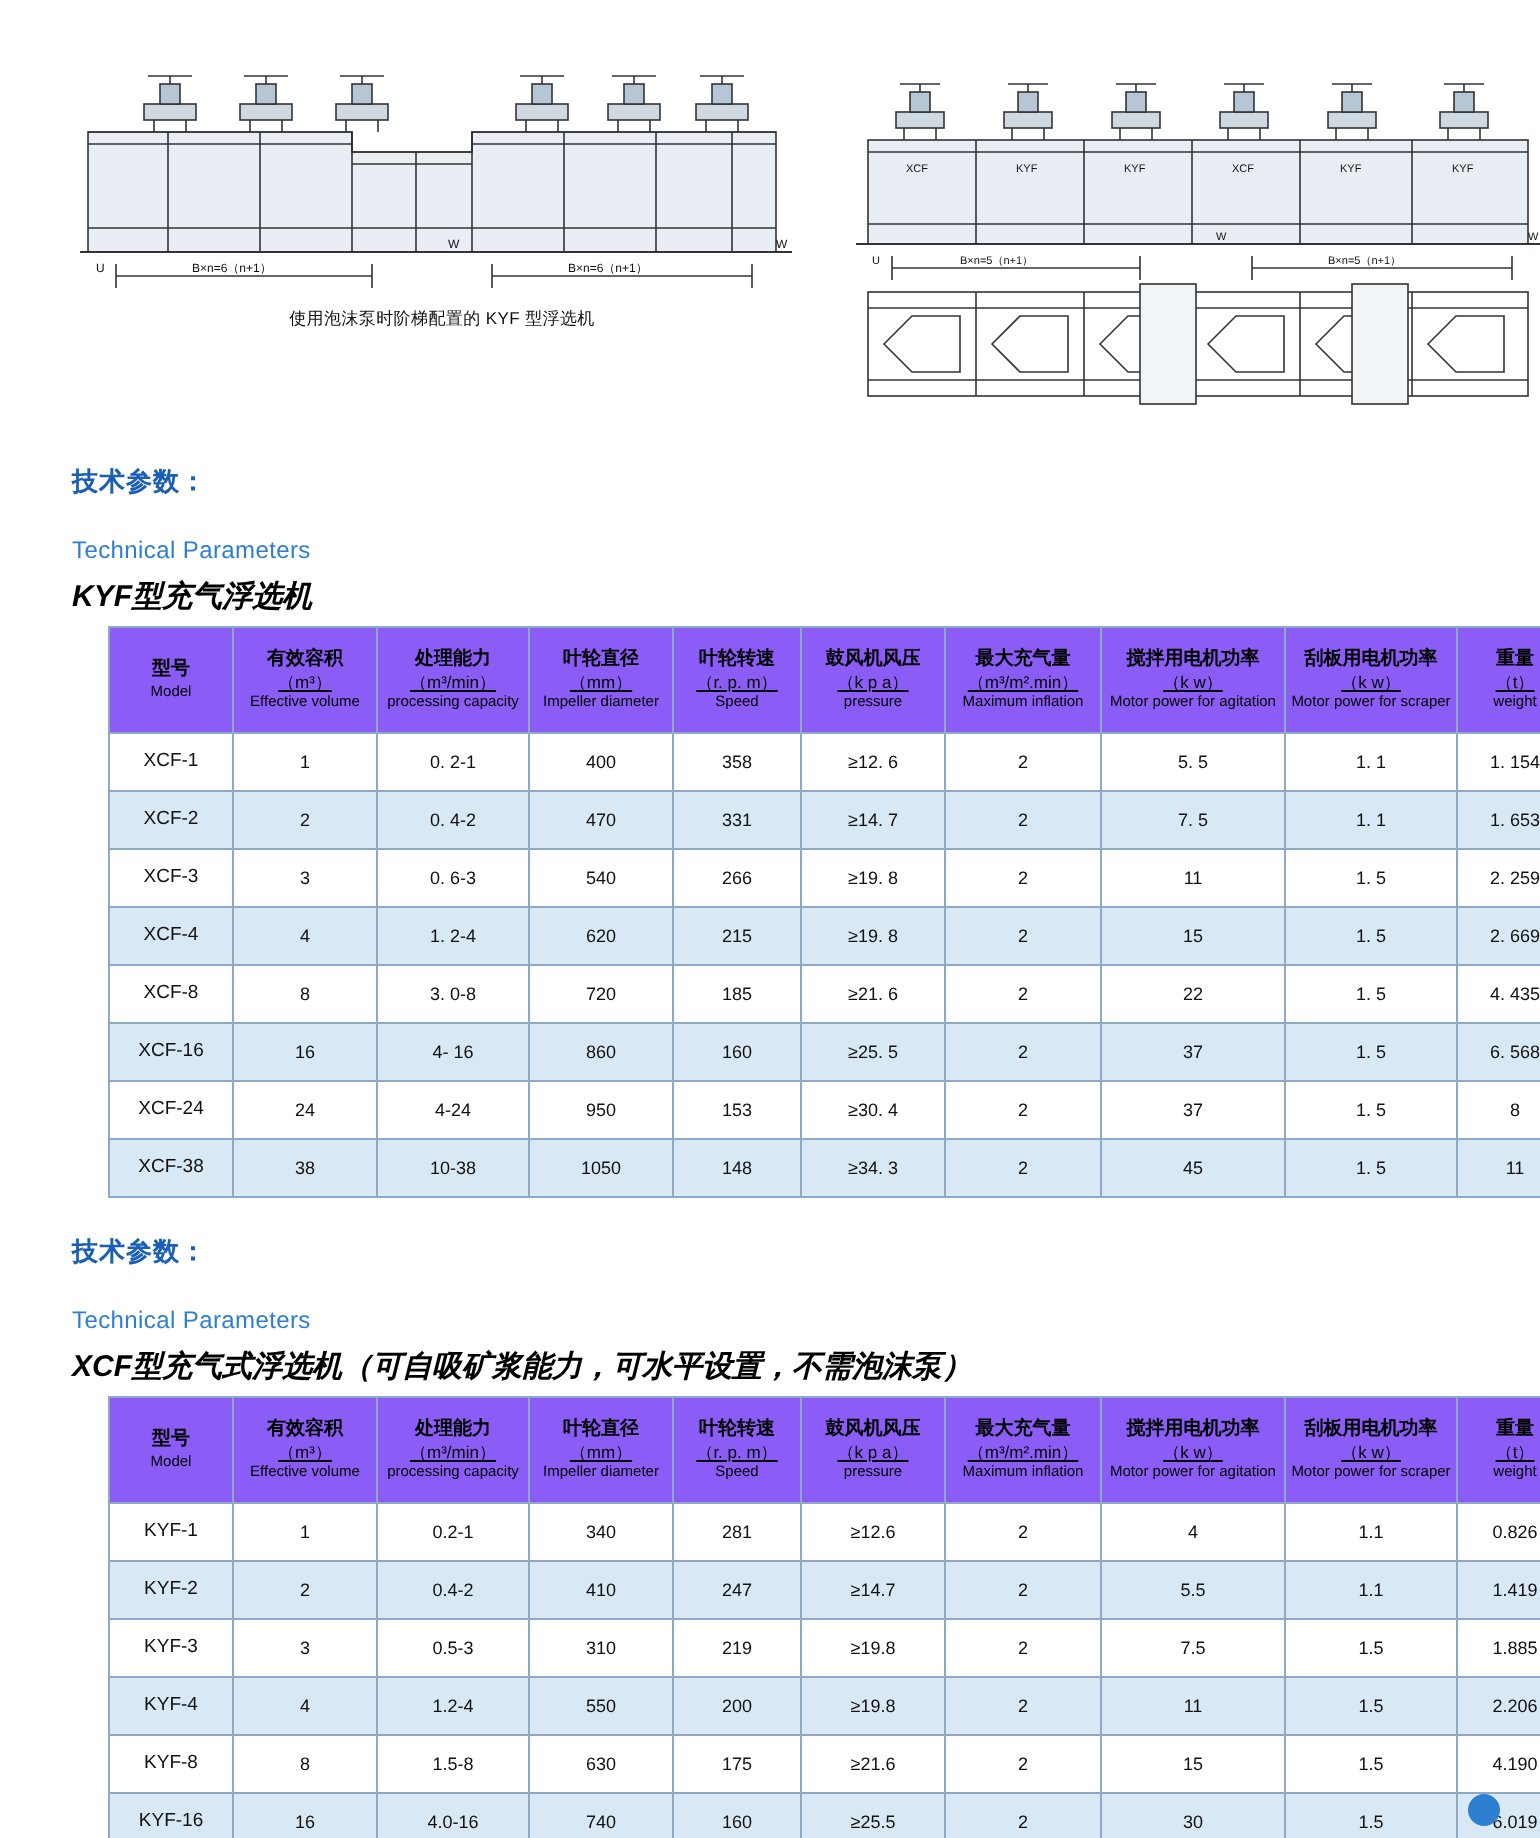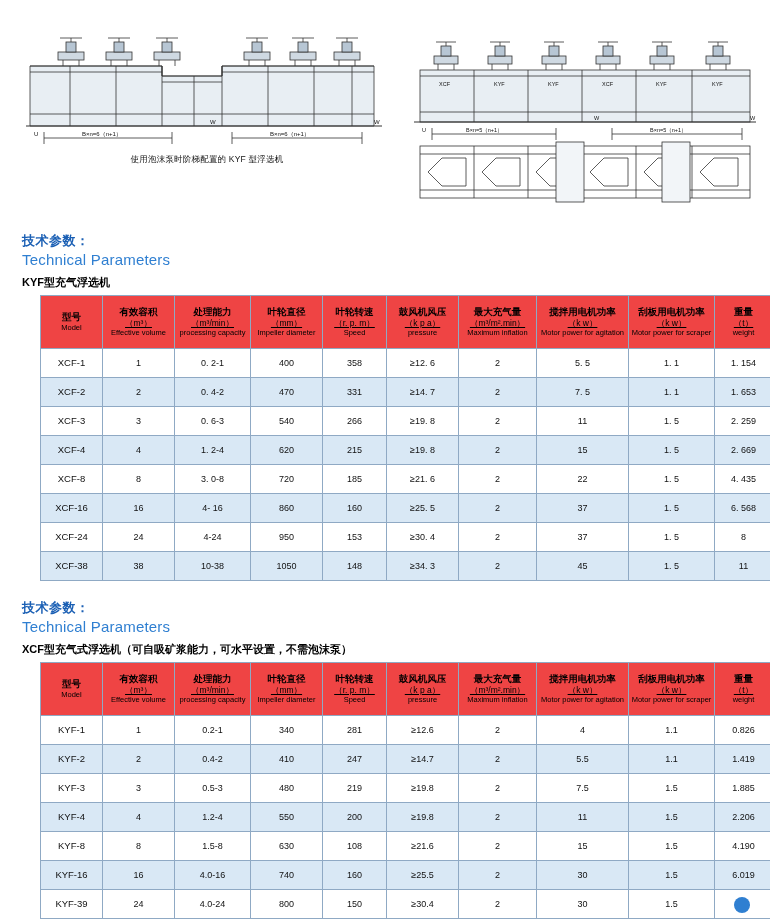--- a/index.html
+++ b/index.html
@@ -13,21 +13,21 @@
     font-family: "Liberation Sans", sans-serif;
     color: #111;
     position: relative;
     overflow: hidden;
   }
   .page {
     width: 770px;
     height: 919px;
     position: relative;
     box-sizing: border-box;
-    padding: 0 22px;
+    padding: 0 36px;
   }
 
   
   .figures {
     position: relative;
     height: 228px;
     display: flex;
     gap: 14px;
     padding-top: 14px;
     box-sizing: border-box;
@@ -57,51 +57,52 @@
     margin-top: 4px;
   }
   .sec-cn {
     font-size: 13px;
     font-weight: bold;
     color: #1a5fb4;
     letter-spacing: .5px;
     font-family: Liberation Serif, serif;
   }
   .sec-en {
+    font-size: 12px;
+    color: #2f7fd1;
+    margin-top: 18px;
+    letter-spacing: .2px;
+  }
+  .sub-title {
     font-size: 15px;
-    color: #2f7fd1;
-    margin-top: 1px;
-    letter-spacing: .2px;
-  }
-  .sub-title {
-    font-size: 11px;
     font-weight: bold;
     color: #000;
     margin: 7px 0 5px 0;
+    font-style: italic;
   }
 
   
   table.spec {
     border-collapse: collapse;
     width: 712px;
     margin: 0 0 0 18px;
     table-layout: fixed;
     background: #fff;
   }
   table.spec th, table.spec td {
     border: 1px solid #8fa9c4;
     text-align: center;
     vertical-align: middle;
     font-size: 9px;
     color: #111;
     padding: 2px 1px;
     line-height: 1.15;
   }
   table.spec thead th {
-    background: #ef4444;
+    background: #8b5cf6;
     height: 46px;
     font-weight: normal;
     padding: 3px 2px;
   }
   .th-cn {
     display: block;
     font-size: 9.5px;
     font-weight: bold;
     color: #000;
     line-height: 1.25;
@@ -622,21 +623,21 @@
         <td>≥14.7</td>
         <td>2</td>
         <td>5.5</td>
         <td>1.1</td>
         <td>1.419</td>
       </tr>
       <tr>
         <td class="model">KYF-3</td>
         <td>3</td>
         <td>0.5-3</td>
-        <td>480</td>
+        <td>310</td>
         <td>219</td>
         <td>≥19.8</td>
         <td>2</td>
         <td>7.5</td>
         <td>1.5</td>
         <td>1.885</td>
       </tr>
       <tr class="alt">
         <td class="model">KYF-4</td>
         <td>4</td>
@@ -647,21 +648,21 @@
         <td>2</td>
         <td>11</td>
         <td>1.5</td>
         <td>2.206</td>
       </tr>
       <tr>
         <td class="model">KYF-8</td>
         <td>8</td>
         <td>1.5-8</td>
         <td>630</td>
-        <td>108</td>
+        <td>175</td>
         <td>≥21.6</td>
         <td>2</td>
         <td>15</td>
         <td>1.5</td>
         <td>4.190</td>
       </tr>
       <tr class="alt">
         <td class="model">KYF-16</td>
         <td>16</td>
         <td>4.0-16</td>

